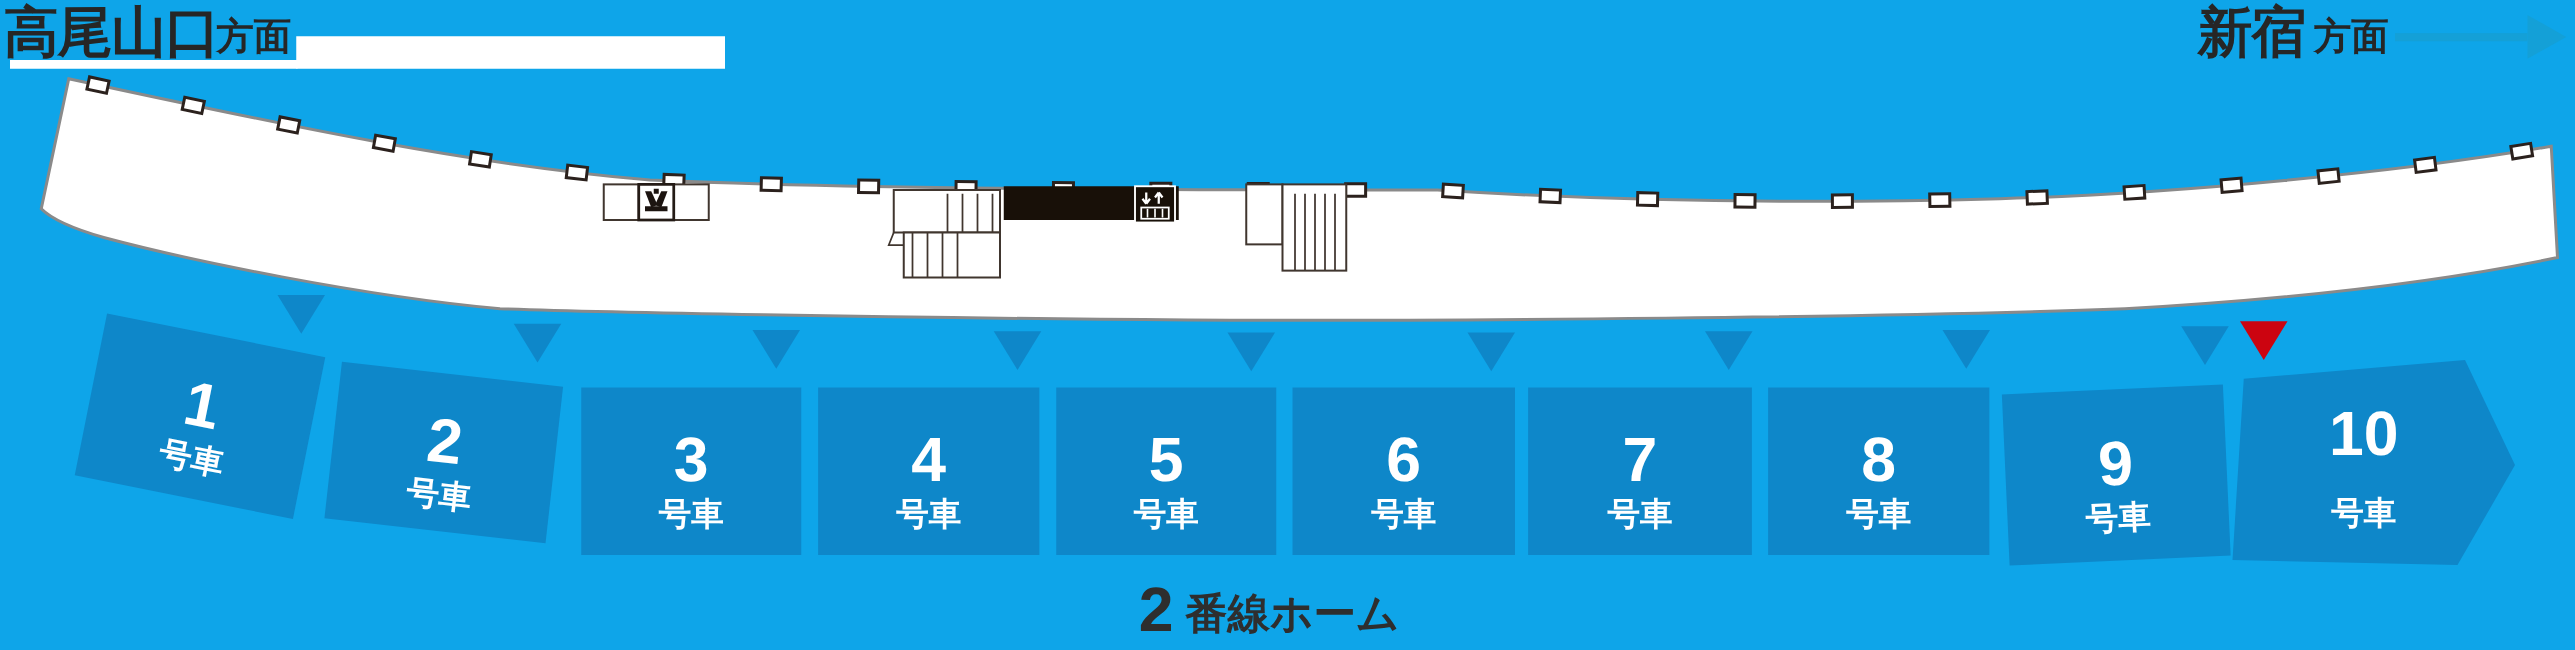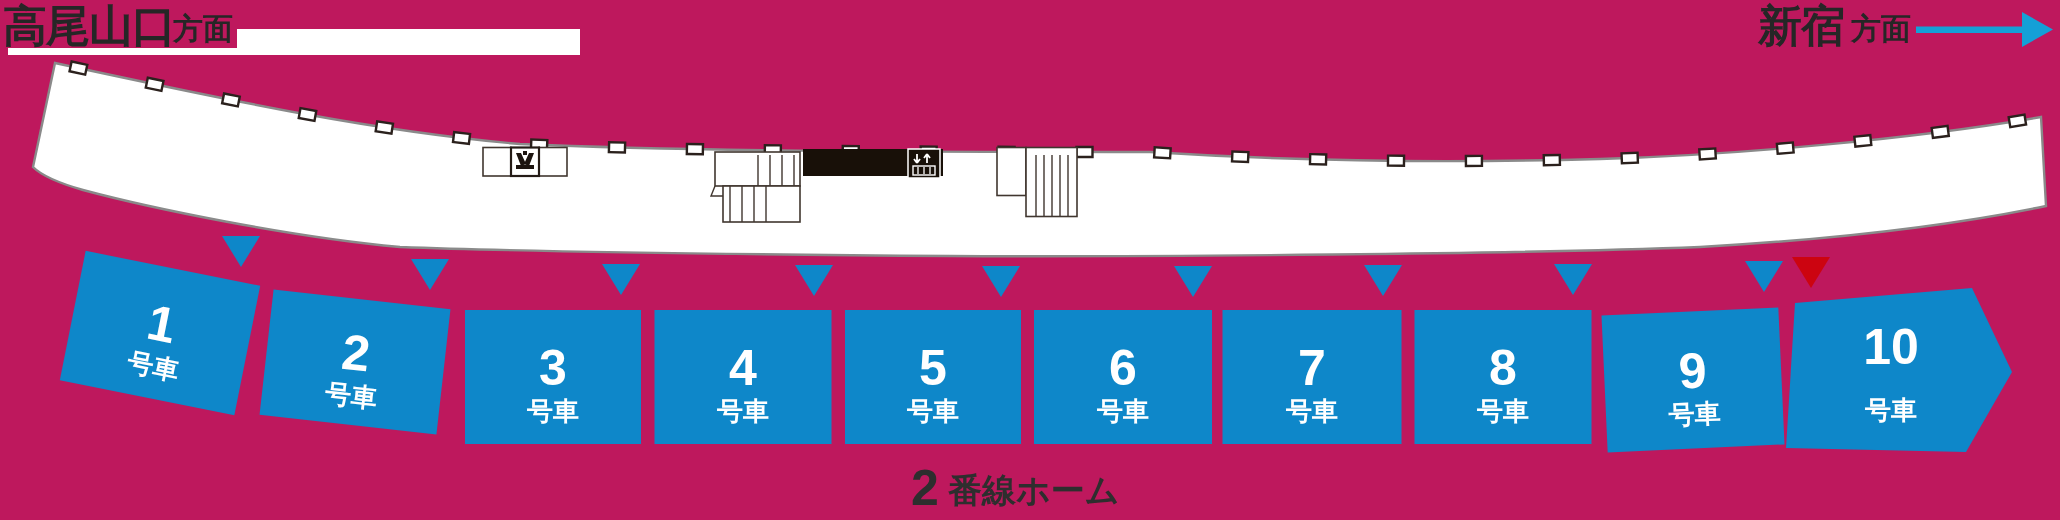--- a/index.html
+++ b/index.html
@@ -1,16 +1,16 @@
 <!DOCTYPE html>
 <html><head>
 <meta charset="utf-8">
 <style>
   html,body{margin:0;padding:0;background:#000;}
-  .stage{position:relative;width:2060px;height:520px;background:#be185d;overflow:hidden;
+  .stage{position:relative;width:2060px;height:520px;background:#0ea5e9;overflow:hidden;
          font-family:"Liberation Sans",sans-serif;}
   svg{display:block}
   .dir-big{font:700 44px "Liberation Sans",sans-serif;fill:#262626;letter-spacing:-1px;}
   .dir-small{font:700 30px "Liberation Sans",sans-serif;fill:#262626;}
   .platform-num{font:700 50px "Liberation Sans",sans-serif;fill:#2e2e2e;}
   .platform-suffix{font:700 34px "Liberation Sans",sans-serif;fill:#2e2e2e;}
   .car-num{font:700 50px "Liberation Sans",sans-serif;fill:#fff;text-anchor:middle;}
   .car-label{font:700 26px "Liberation Sans",sans-serif;fill:#fff;text-anchor:middle;}
   .struct{fill:#fff;stroke:#40362f;stroke-width:1.6;}
   .structline{fill:none;stroke:#40362f;stroke-width:1.4;}

